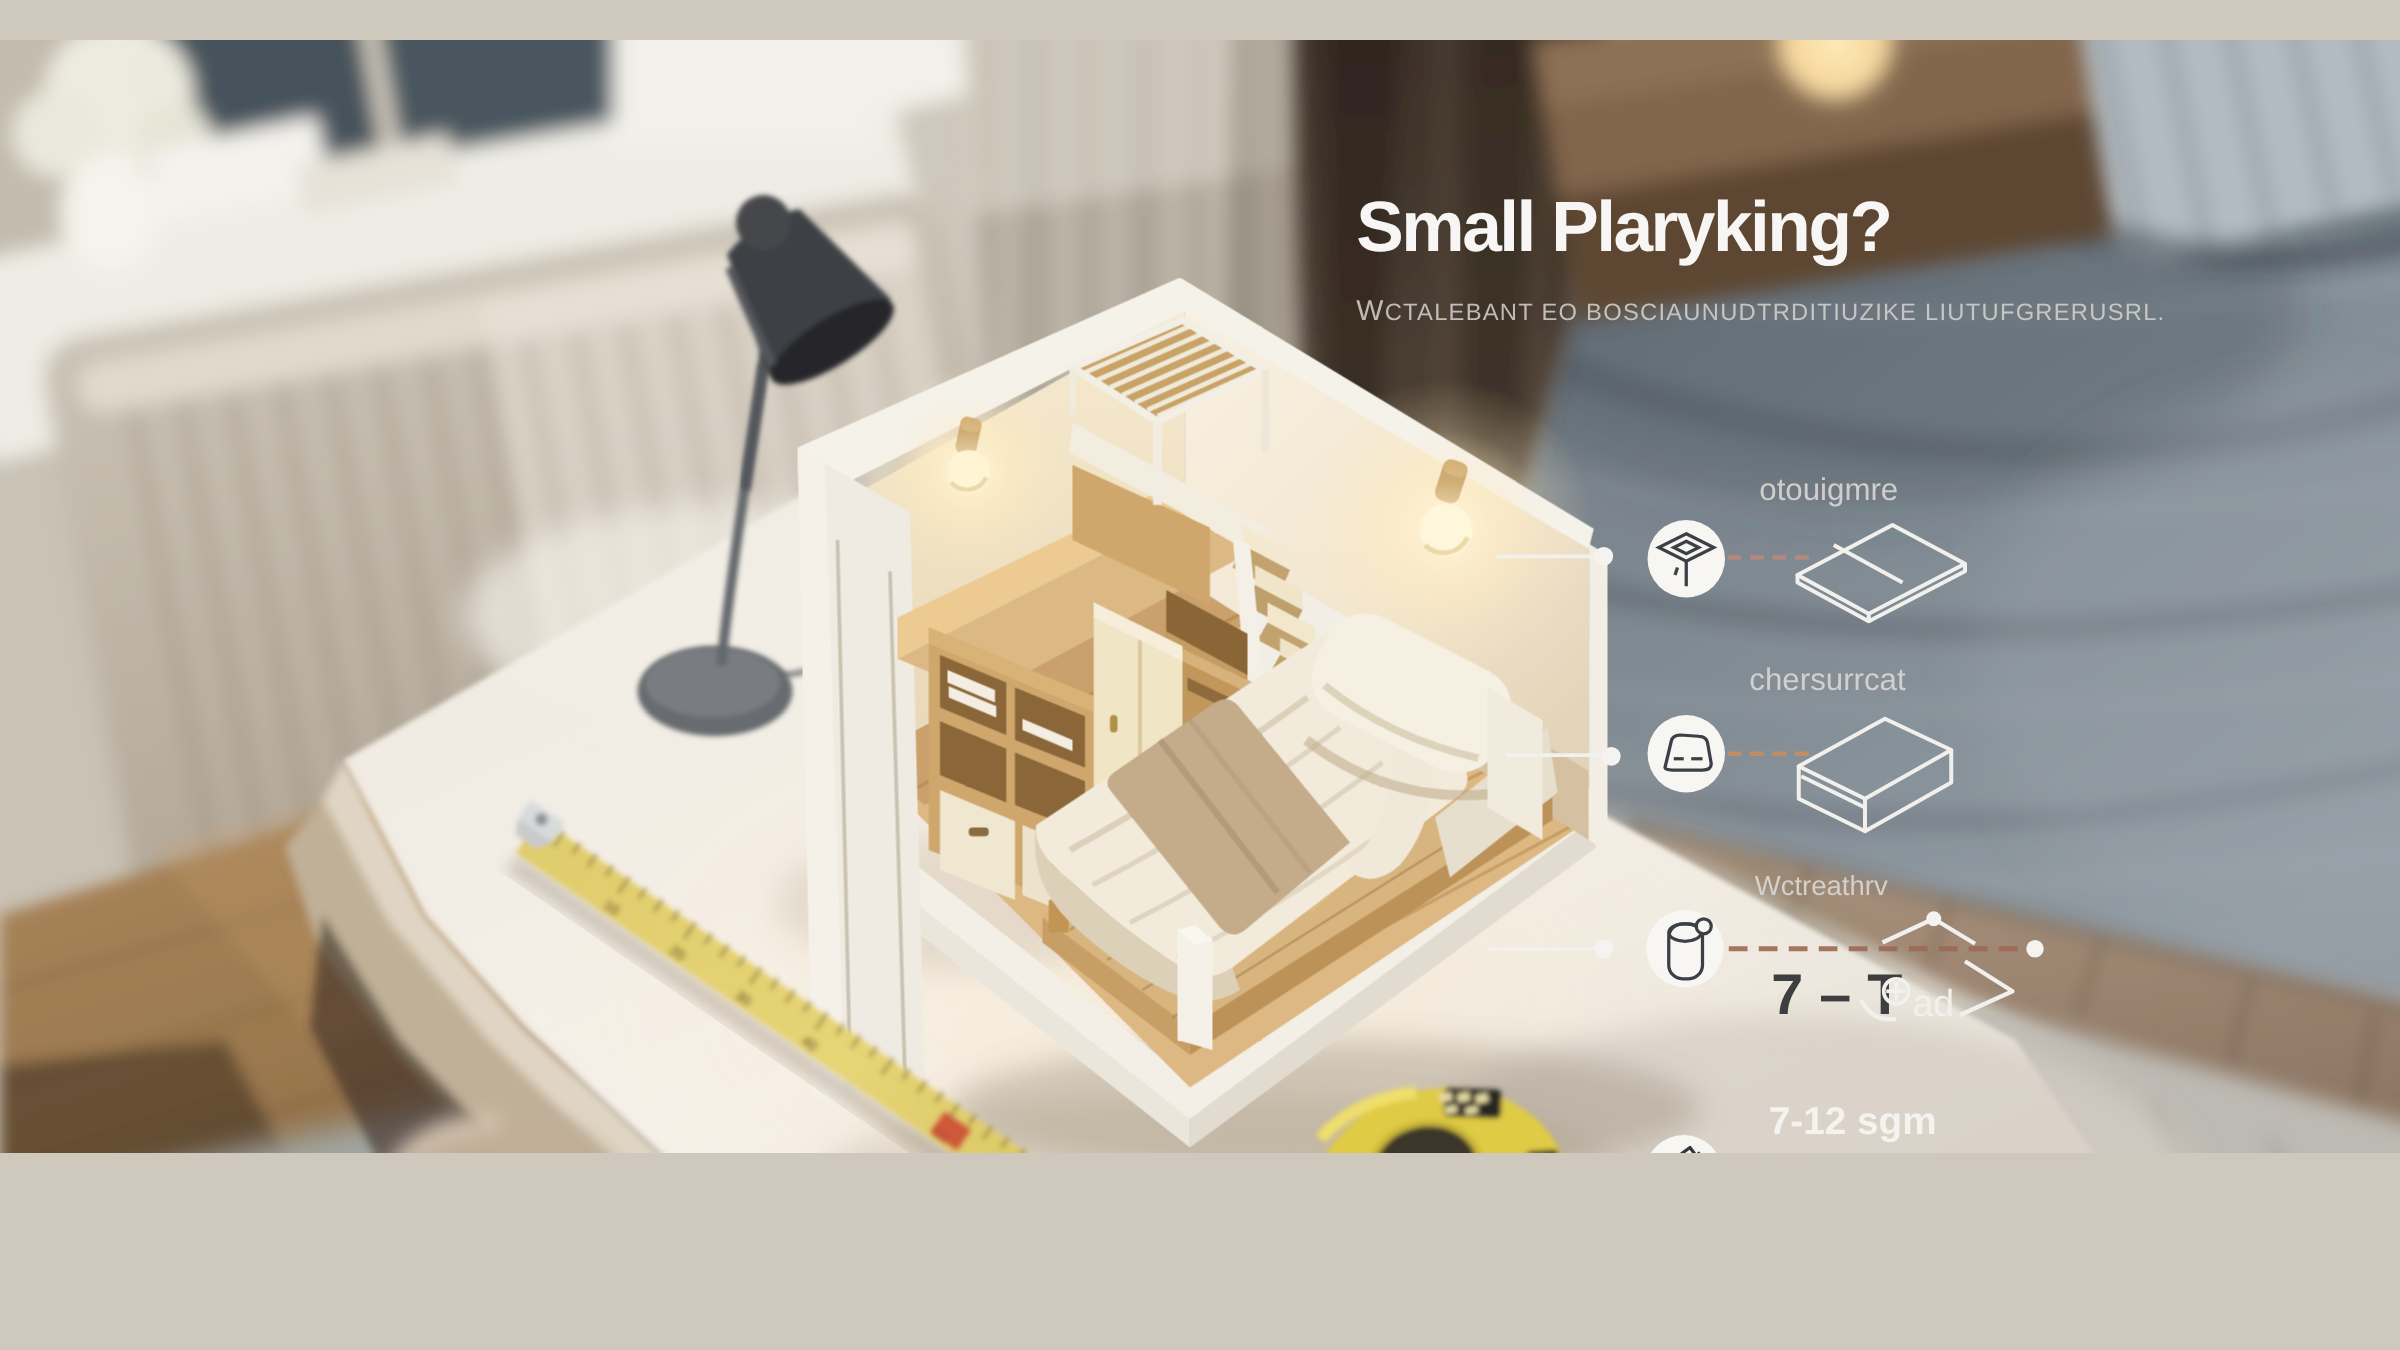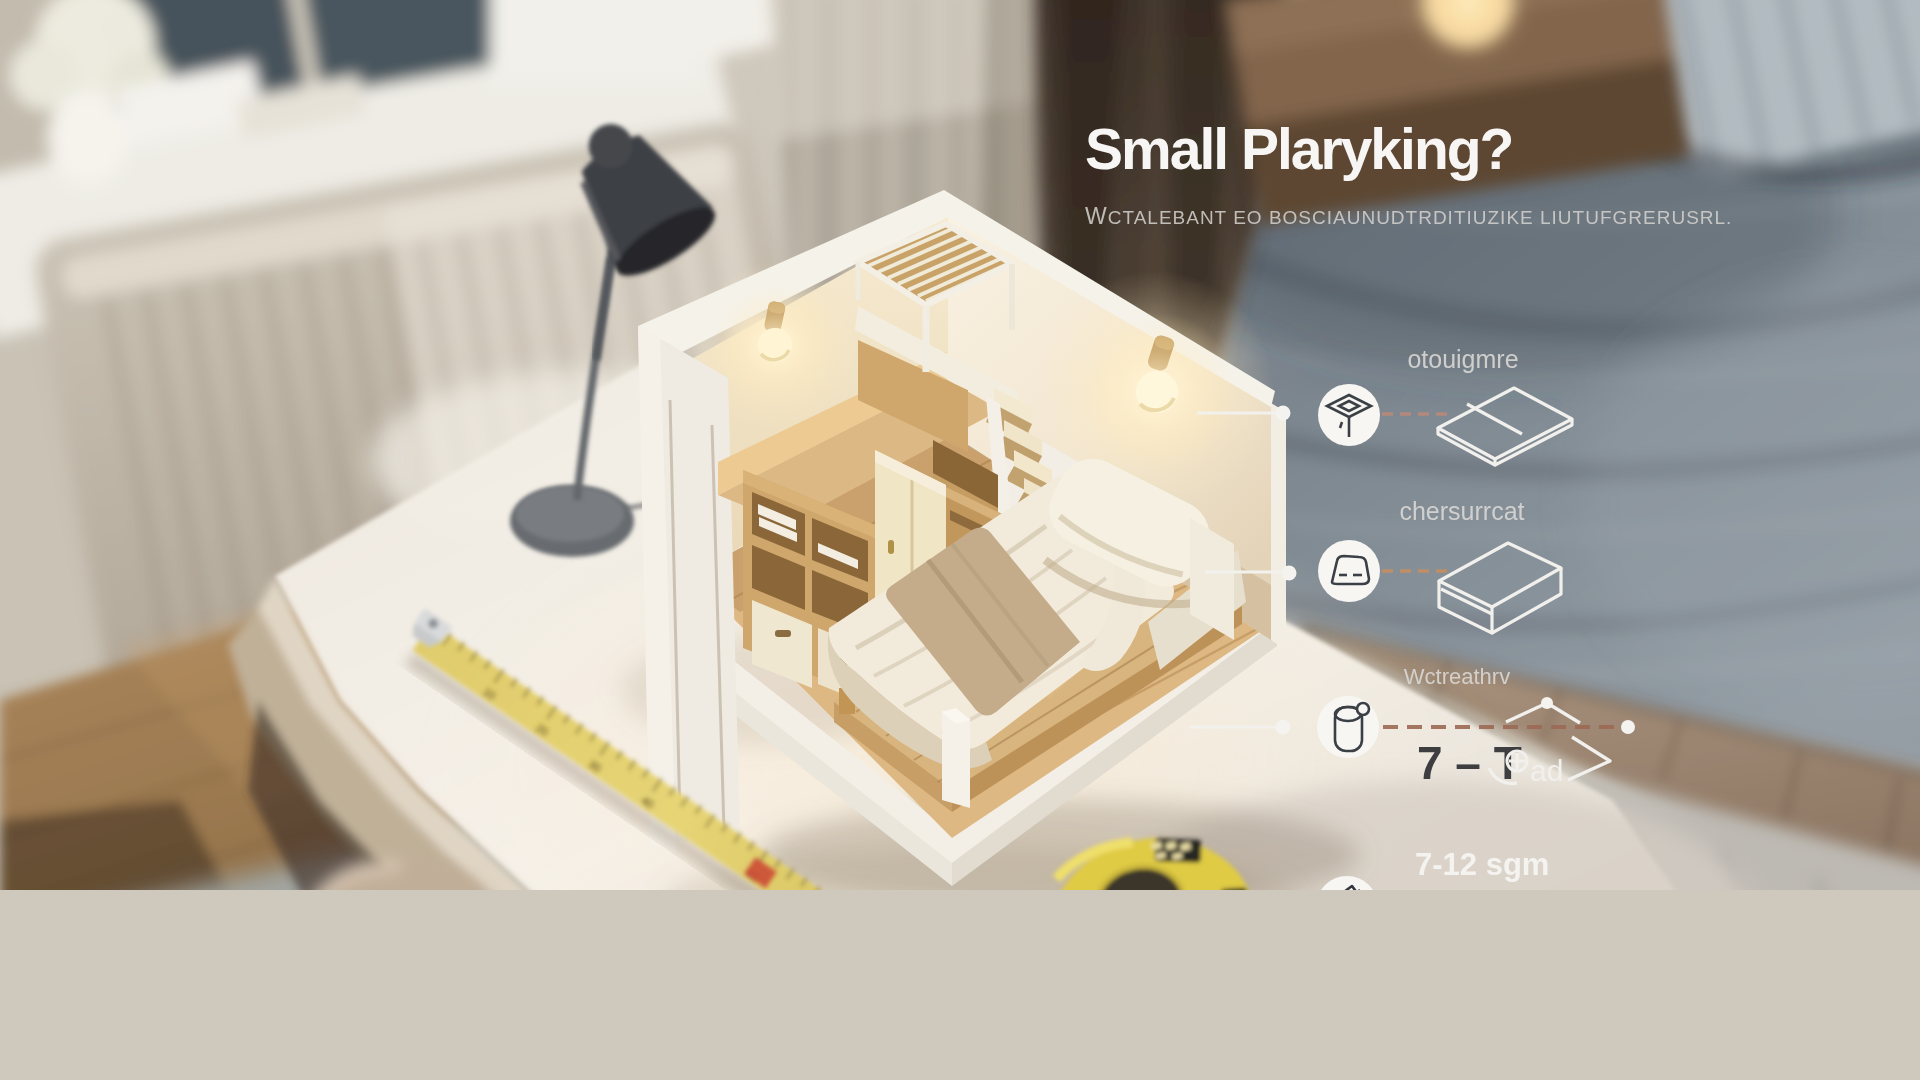--- a/index.html
+++ b/index.html
@@ -1,16 +1,16 @@
 <!DOCTYPE html>
 <html><head>
 <meta charset="utf-8">
 <style>
   html,body{margin:0;padding:0;background:#cfc8bc;}
-  #stage{position:relative;width:1920px;height:890px;overflow:hidden;font-family:"Liberation Sans",sans-serif;}
+  #stage{position:relative;width:1920px;height:890px;overflow:hidden;font-family:"Liberation Sans",sans-serif;margin-top:32px;}
   svg{display:block;}
 </style>
 </head>
 <body>
 <div id="stage">
 <svg width="1920" height="1080" viewBox="0 0 1920 1080">
 <defs>
   <filter id="b2" x="-20%" y="-20%" width="140%" height="140%">
           <feGaussianBlur stdDeviation="2"></feGaussianBlur>
         </filter>

